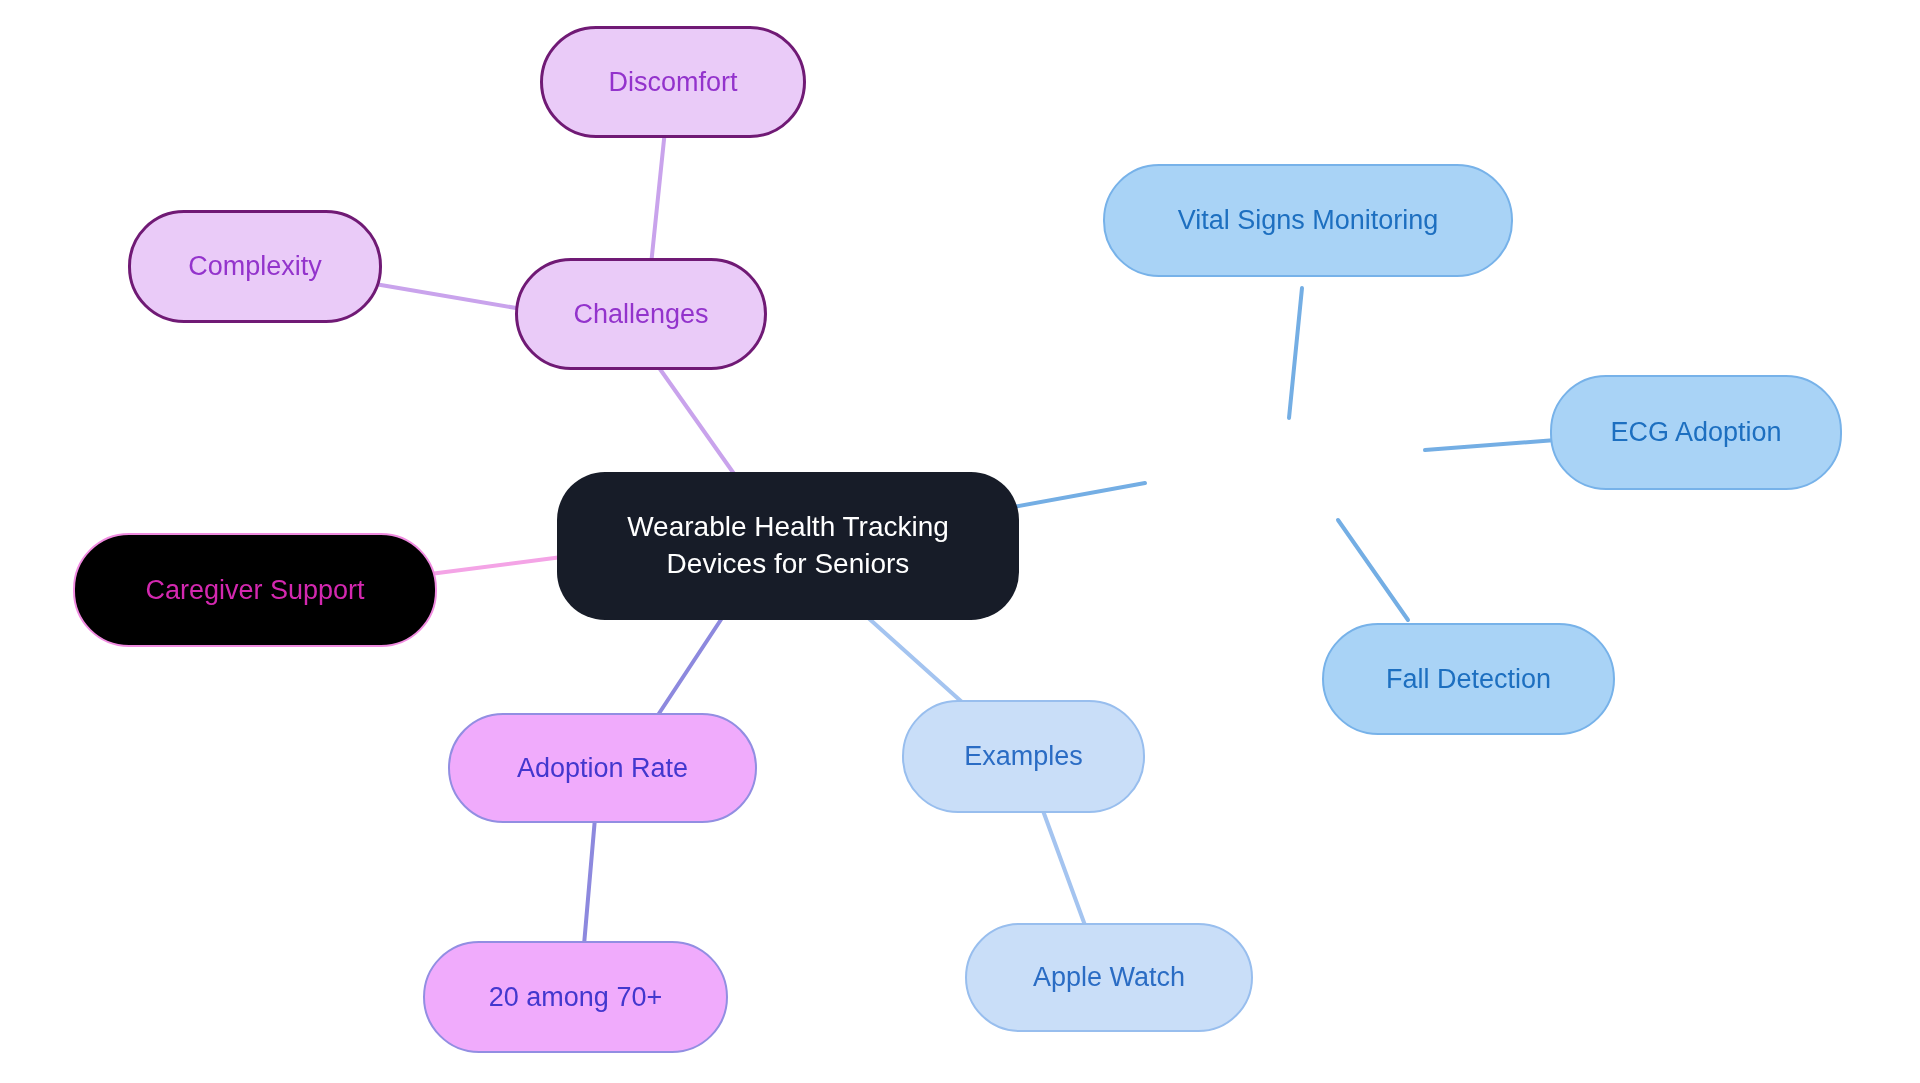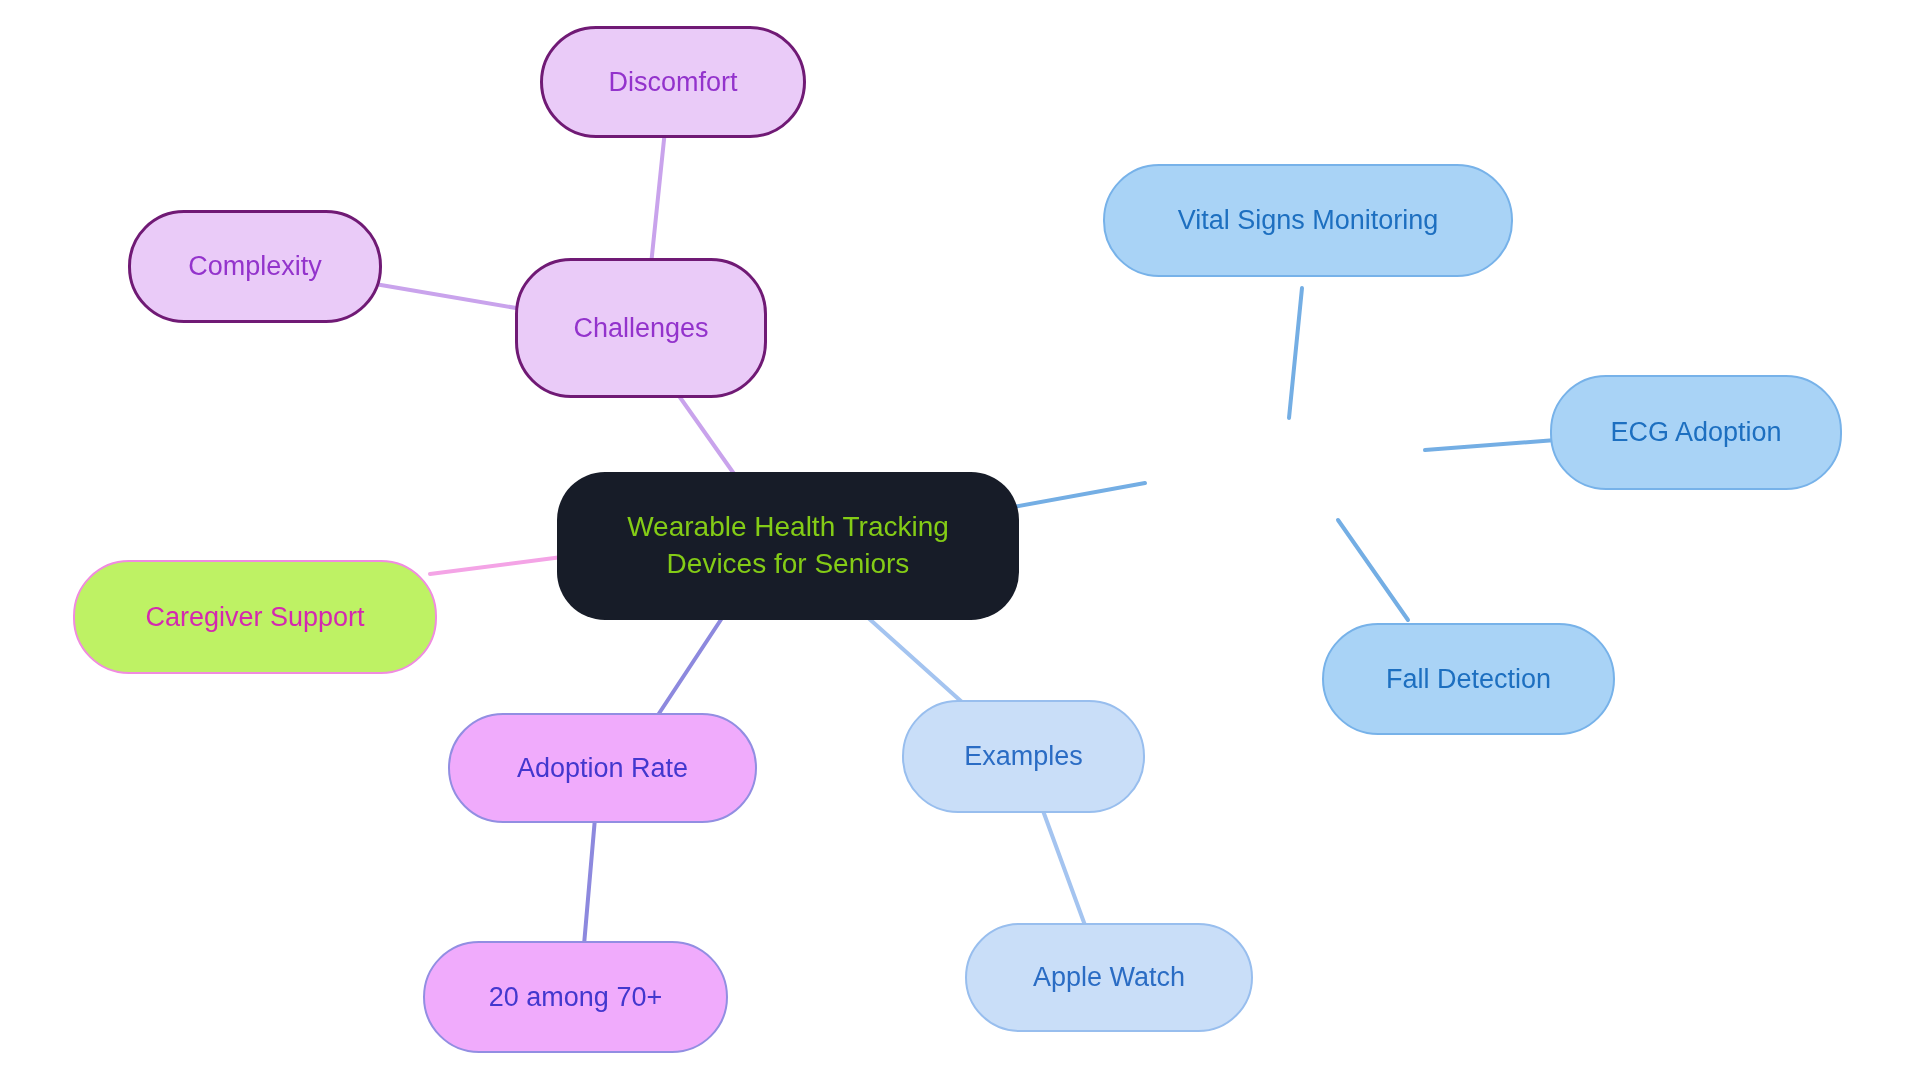--- a/index.html
+++ b/index.html
@@ -37,38 +37,37 @@
     justify-content: center;
     text-align: center;
     border-radius: 56px;
     font-size: 27px;
     box-sizing: border-box;
     cursor: pointer;
     white-space: nowrap;
   }
   .node.central {
     background: #171c28;
-    color: #84cc16;
+    color: #ffffff;
     border: none;
     border-radius: 48px;
     font-size: 28px;
     line-height: 1.32;
     white-space: normal;
     padding: 0 39px;
   }
   .node.purple {
     background: #eacbf8;
     border: 3px solid #701a75;
     color: #9333cc;
   }
   .node.pink {
-    background: #bef264;
+    background: #000000;
     border: 2px solid #f08be0;
     color: #d428b0;
-    margin-top: 27px;
   }
   .node.blue {
     background: #a9d3f6;
     border: 2px solid #77b2e9;
     color: #1d6fc0;
   }
   .node.paleblue {
     background: #c9def8;
     border: 2px solid #98beee;
     color: #2a6cc4;
@@ -98,21 +97,21 @@
     <line class="edge-paleblue" x1="865" y1="615" x2="963" y2="703"></line>
     <line class="edge-paleblue" x1="1042" y1="808" x2="1086" y2="928"></line>
   </svg>
 
   <div class="node central" style="left:557px; top:472px; width:462px; height:148px;">Wearable Health Tracking Devices for Seniors</div>
 
   <div class="node purple" style="left:540px; top:26px; width:266px; height:112px;">Discomfort</div>
 
   <div class="node purple" style="left:128px; top:210px; width:254px; height:113px;">Complexity</div>
 
-  <div class="node purple" style="left:515px; top:258px; width:252px; height:140px;">Challenges</div>
+  <div class="node purple" style="left:515px; top:258px; width:252px; height:112px;">Challenges</div>
 
   <div class="node pink" style="left:73px; top:533px; width:364px; height:114px;">Caregiver Support</div>
 
   <div class="node blue" style="left:1103px; top:164px; width:410px; height:113px;">Vital Signs Monitoring</div>
 
 
   <div class="node blue" style="left:1550px; top:375px; width:292px; height:115px;">ECG Adoption</div>
 
   <div class="node blue" style="left:1322px; top:615px; width:293px; height:112px;margin-top:8px;">Fall Detection</div>
 

